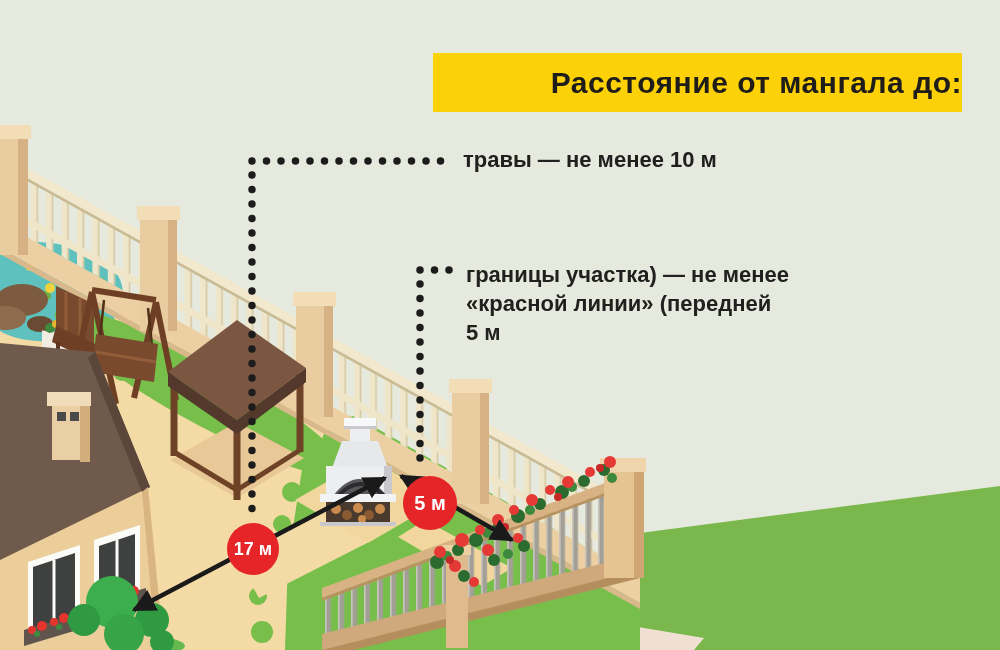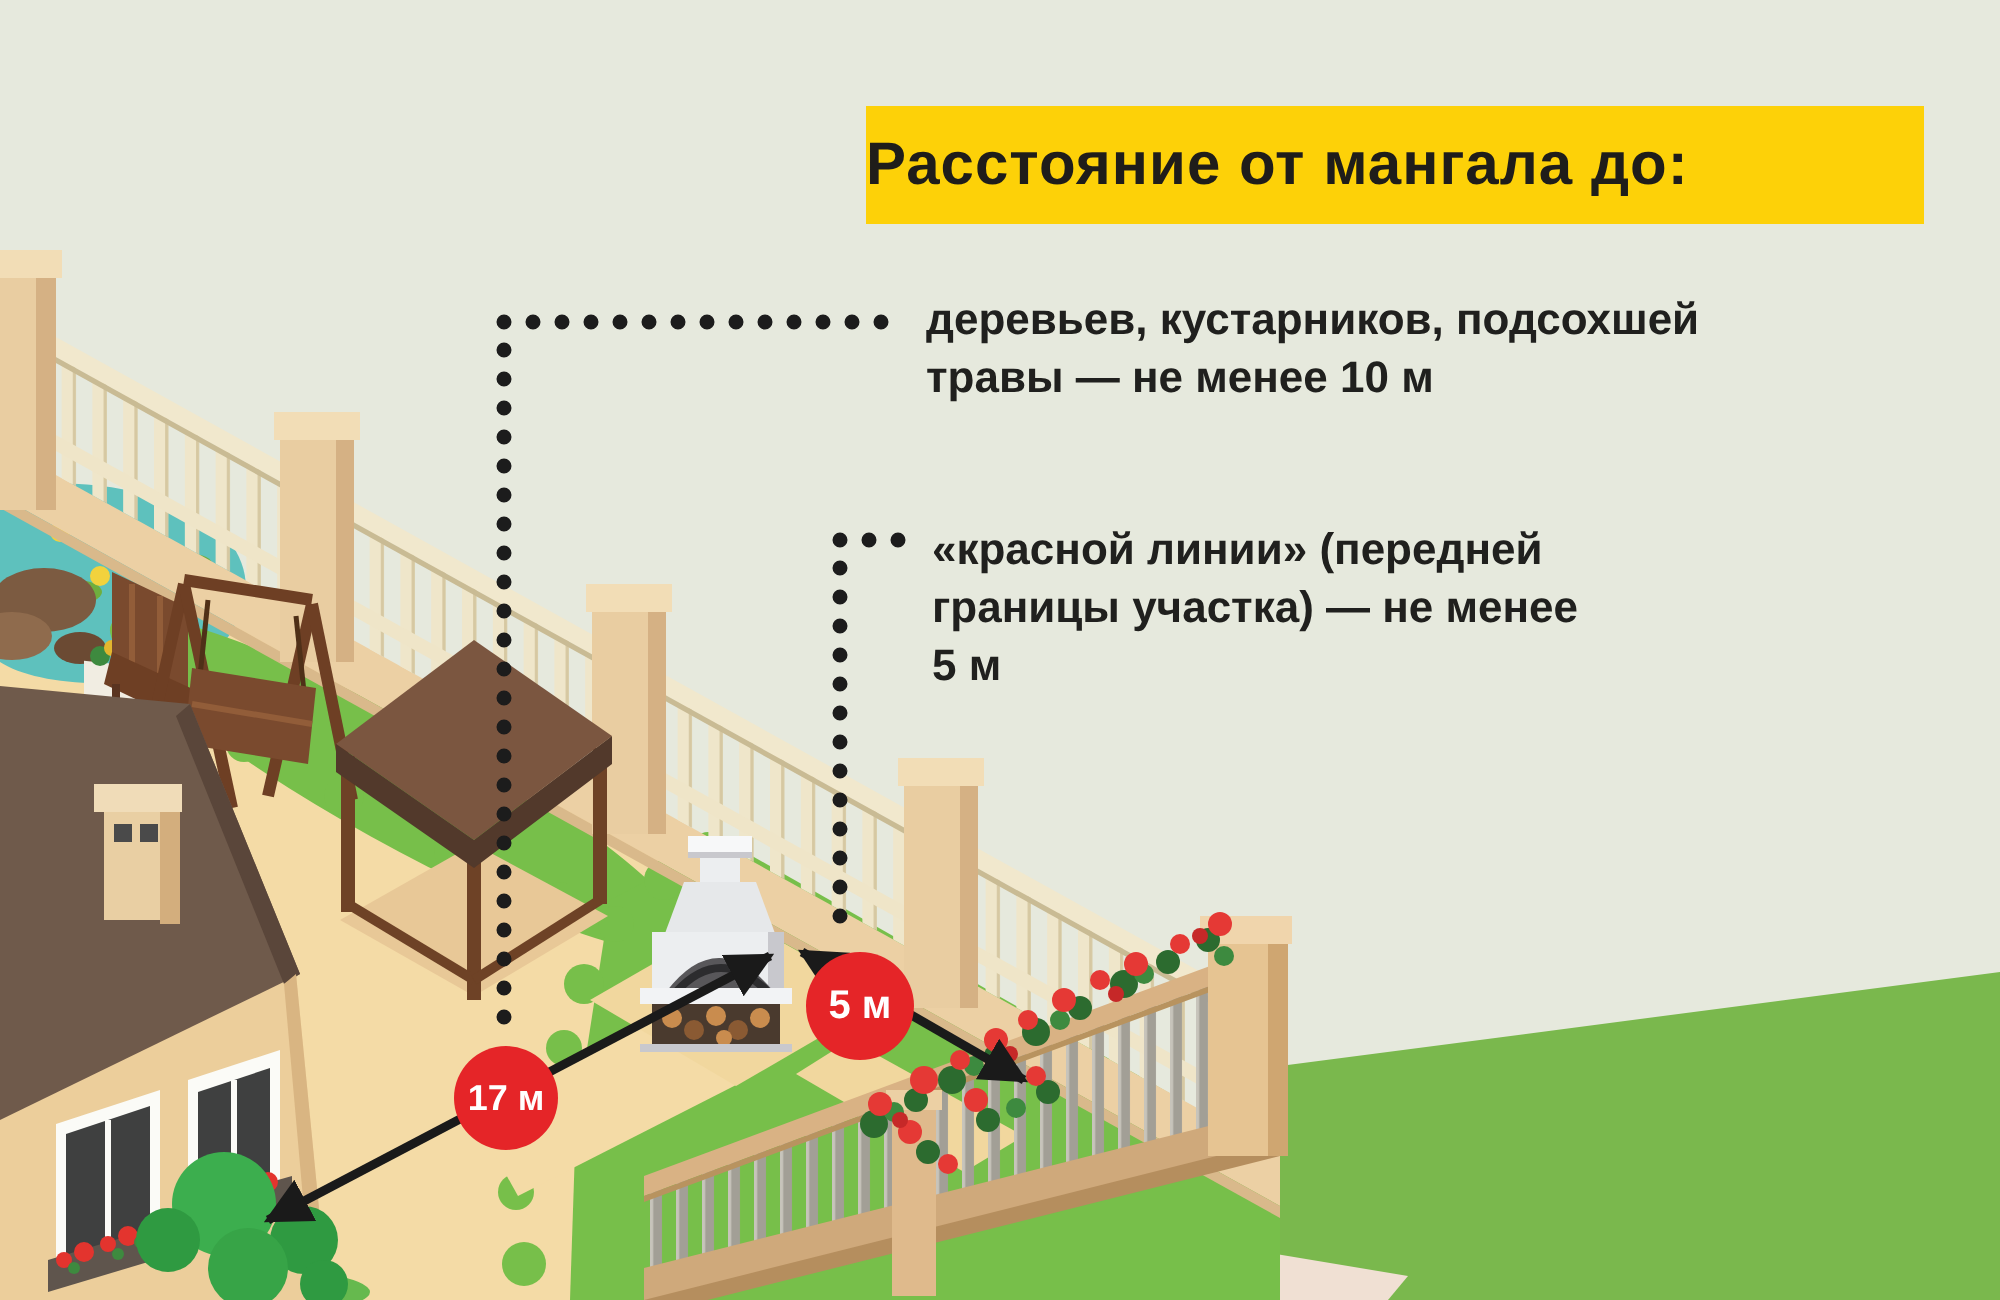--- a/index.html
+++ b/index.html
@@ -1,21 +1,21 @@
 <!DOCTYPE html>
 <html><head>
 <meta charset="utf-8">
 <style>
   html,body{margin:0;padding:0;}
   body{width:1000px;height:650px;position:relative;overflow:hidden;
        font-family:"Liberation Sans","DejaVu Sans",sans-serif;background:#e6e9dd;}
   #stage{position:absolute;inset:0;}
   svg{display:block;}
   .banner{position:absolute;left:433px;top:53px;width:529px;height:59px;
-          background:#fdd108;display:flex;align-items:center;justify-content:flex-start;}
+          background:#fdd108;display:flex;align-items:center;justify-content:flex-end;}
   .banner h1{margin:0;font-size:30px;font-weight:bold;color:#1f1d1a;letter-spacing:.5px;white-space:nowrap;}
   .note{position:absolute;color:#20201e;font-size:22px;font-weight:bold;line-height:29px;white-space:nowrap;}
   #note-trees{left:463px;top:145px;}
   #note-redline{left:466px;top:260px;}
   .marker{position:absolute;border-radius:50%;background:#e52528;color:#ffffff;
           display:flex;align-items:center;justify-content:center;font-weight:bold;white-space:nowrap;}
   #marker-10{left:227px;top:523px;width:52px;height:52px;font-size:18px;}
   #marker-5{left:403px;top:476px;width:54px;height:54px;font-size:20px;}
 </style>
 </head>
@@ -311,22 +311,21 @@
 </svg>
 
 <div class="marker" id="marker-10">17 м</div>
 <div class="marker" id="marker-5">5 м</div>
 
 <div class="banner">
   <h1>Расстояние от мангала до:</h1>
 </div>
 
 <div class="note" id="note-trees">
-  <div>деревьев, кустарников, подсохшей</div>
   <div>травы — не менее 10 м</div>
 </div>
 
 <div class="note" id="note-redline">
+  <div>границы участка) — не менее</div>
   <div>«красной линии» (передней</div>
-  <div>границы участка) — не менее</div>
   <div>5 м</div>
 </div>
 </div>
 
 </body></html>

